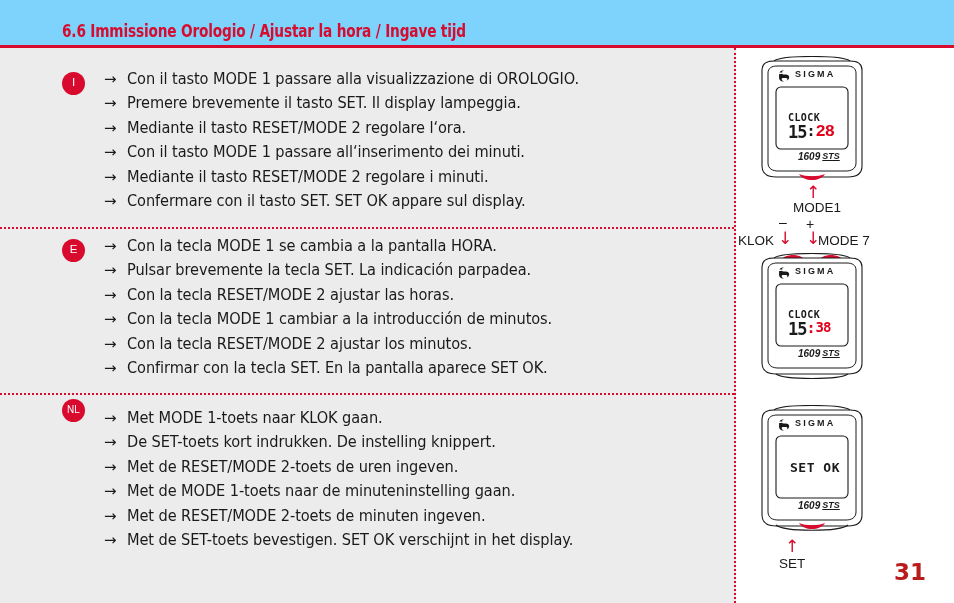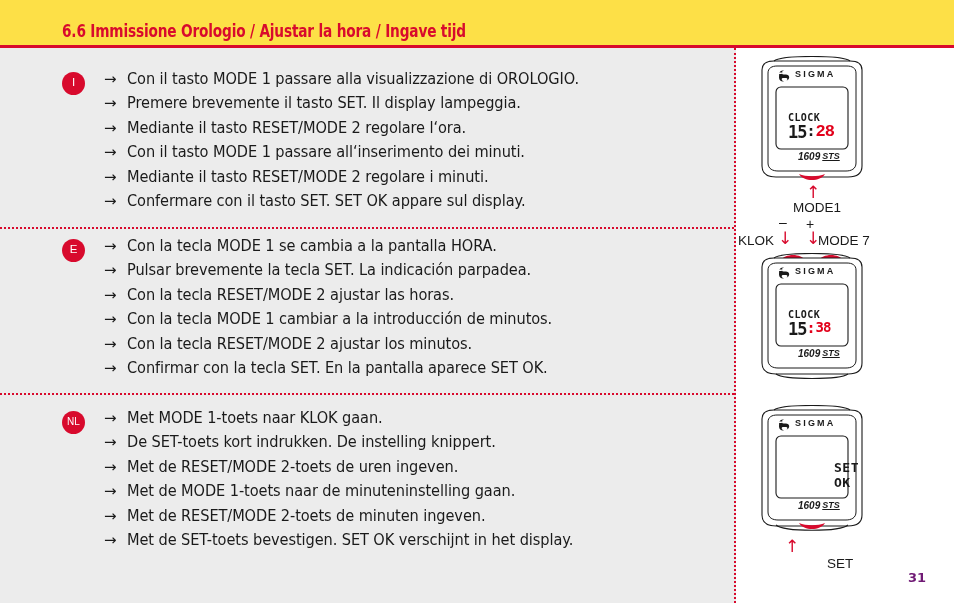--- a/index.html
+++ b/index.html
@@ -15,21 +15,21 @@
     position: relative;
   }
 
   
   .header {
     position: absolute;
     left: 0;
     top: 0;
     width: 954px;
     height: 47px;
-    background: #fde047;
+    background: #7dd3fc;
   }
   .header-title {
     position: absolute;
     left: 62px;
     top: 21px;
     font-family: "DejaVu Sans", sans-serif;
     font-size: 17.5px;
     font-weight: bold;
     font-stretch: condensed;
     letter-spacing: -0.2px;
@@ -161,23 +161,23 @@
     font-family: "DejaVu Sans", sans-serif;
     font-size: 17px;
     line-height: 1;
   }
 
   .page-number {
     position: absolute;
     right: 28px;
     bottom: 18px;
     font-family: "DejaVu Sans", sans-serif;
-    font-size: 13px;
+    font-size: 23px;
     font-weight: bold;
-    color: #701a75;
+    color: #b91c1c;
   }
 
   .plus-sym {
     position: absolute;
     font-family: "Liberation Sans", sans-serif;
     font-size: 14px;
     color: #1a1a1a;
   }
   .minus-sym {
     position: absolute;
@@ -257,21 +257,21 @@
       <div class="step">
         <span class="arrow">→</span>
         <span class="step-text">Confirmar con la tecla SET. En la pantalla aparece SET OK.</span>
       </div>
     </div>
   </div>
 
   <div class="h-divider" style="top:345px;"></div>
 
   <div class="lang-block" style="top:345px;height:180px;">
-    <div class="lang-badge small" style="left:62px;top:18px;">NL</div>
+    <div class="lang-badge small" style="left:62px;top:6px;">NL</div>
     <div class="steps" style="top:16px;">
       <div class="step">
         <span class="arrow">→</span>
         <span class="step-text">Met MODE 1-toets naar KLOK gaan.</span>
       </div>
       <div class="step">
         <span class="arrow">→</span>
         <span class="step-text">De SET-toets kort indrukken. De instelling knippert.</span>
       </div>
       <div class="step">
@@ -364,24 +364,24 @@
       <path d="M10,14 C10,7 15,5 22,5 L98,5 C105,5 110,7 110,14 L110,110 C110,118 104,121 96,121 L24,121 C16,121 10,118 10,110 Z" fill="#ffffff" stroke="#1a1a1a" stroke-width="1.1"></path>
       <path d="M22,5 C30,-1 90,-1 98,5" fill="none" stroke="#1a1a1a" stroke-width="1.1"></path>
       <path d="M16,17 C16,12 20,10 25,10 L95,10 C100,10 104,12 104,17 L104,107 C104,113 99,115 94,115 L26,115 C21,115 16,113 16,107 Z" fill="#ffffff" stroke="#1a1a1a" stroke-width="1.0"></path>
 
       <path d="M47,118 C52,126 68,126 73,118 C66,121 54,121 47,118 Z" fill="#d80a2d"></path>
       <path d="M24,120 C32,127 88,127 96,120" fill="none" stroke="#1a1a1a" stroke-width="1.1"></path>
       <rect x="24" y="31" width="72" height="62" rx="5" fill="#ffffff" stroke="#1a1a1a" stroke-width="1.1"></rect>
       <path d="M27,18.5 C27,15.5 29.5,14 32,14.5 C29.5,15.6 29,17 30.5,18 L27,18 Z M27,21.5 C27,24.5 29.5,26 32,25.5 C29.5,24.4 29,23 30.5,22 L34,22 C35.5,22 36,23.5 34.5,24.5 C36.8,24 38,21.5 36.5,19.6 C35.5,18.4 33.5,18.6 31.5,18.6 C30,18.6 29.3,17.5 30.5,16.6 L27.2,16.6 Z" fill="#1a1a1a"></path>
     </svg>
     <div style="position:absolute;left:43px;top:13px;font-family:'Liberation Sans',sans-serif;font-size:9px;font-weight:bold;letter-spacing:2.2px;color:#1a1a1a;">SIGMA</div>
-    <div style="position:absolute;left:38px;top:55px;font-family:'DejaVu Sans Mono',monospace;font-size:13px;font-weight:bold;letter-spacing:0.5px;color:#1a1a1a;margin-left:44px;">SET OK</div>
+    <div style="position:absolute;left:38px;top:55px;font-family:'DejaVu Sans Mono',monospace;font-size:13px;font-weight:bold;letter-spacing:0.5px;color:#1a1a1a;">SET OK</div>
     <div style="position:absolute;left:46px;top:95px;display:flex;align-items:center;gap:2px;">
       <span style="font-family:'Liberation Sans',sans-serif;font-size:10px;font-weight:bold;font-style:italic;color:#1a1a1a;">1609</span>
       <span style="font-family:'Liberation Sans',sans-serif;font-size:9px;font-weight:bold;font-style:italic;color:#1a1a1a;text-decoration:underline;">STS</span>
     </div>
   </div>
 
   <div class="arrow-ico" style="left:785px;top:490px;">↑</div>
-  <div class="caption" style="left:779px;top:508px;margin-left:48px;">SET</div>
+  <div class="caption" style="left:779px;top:508px;">SET</div>
 
   <div class="page-number">31</div>
 </div>
 
 </body></html>

